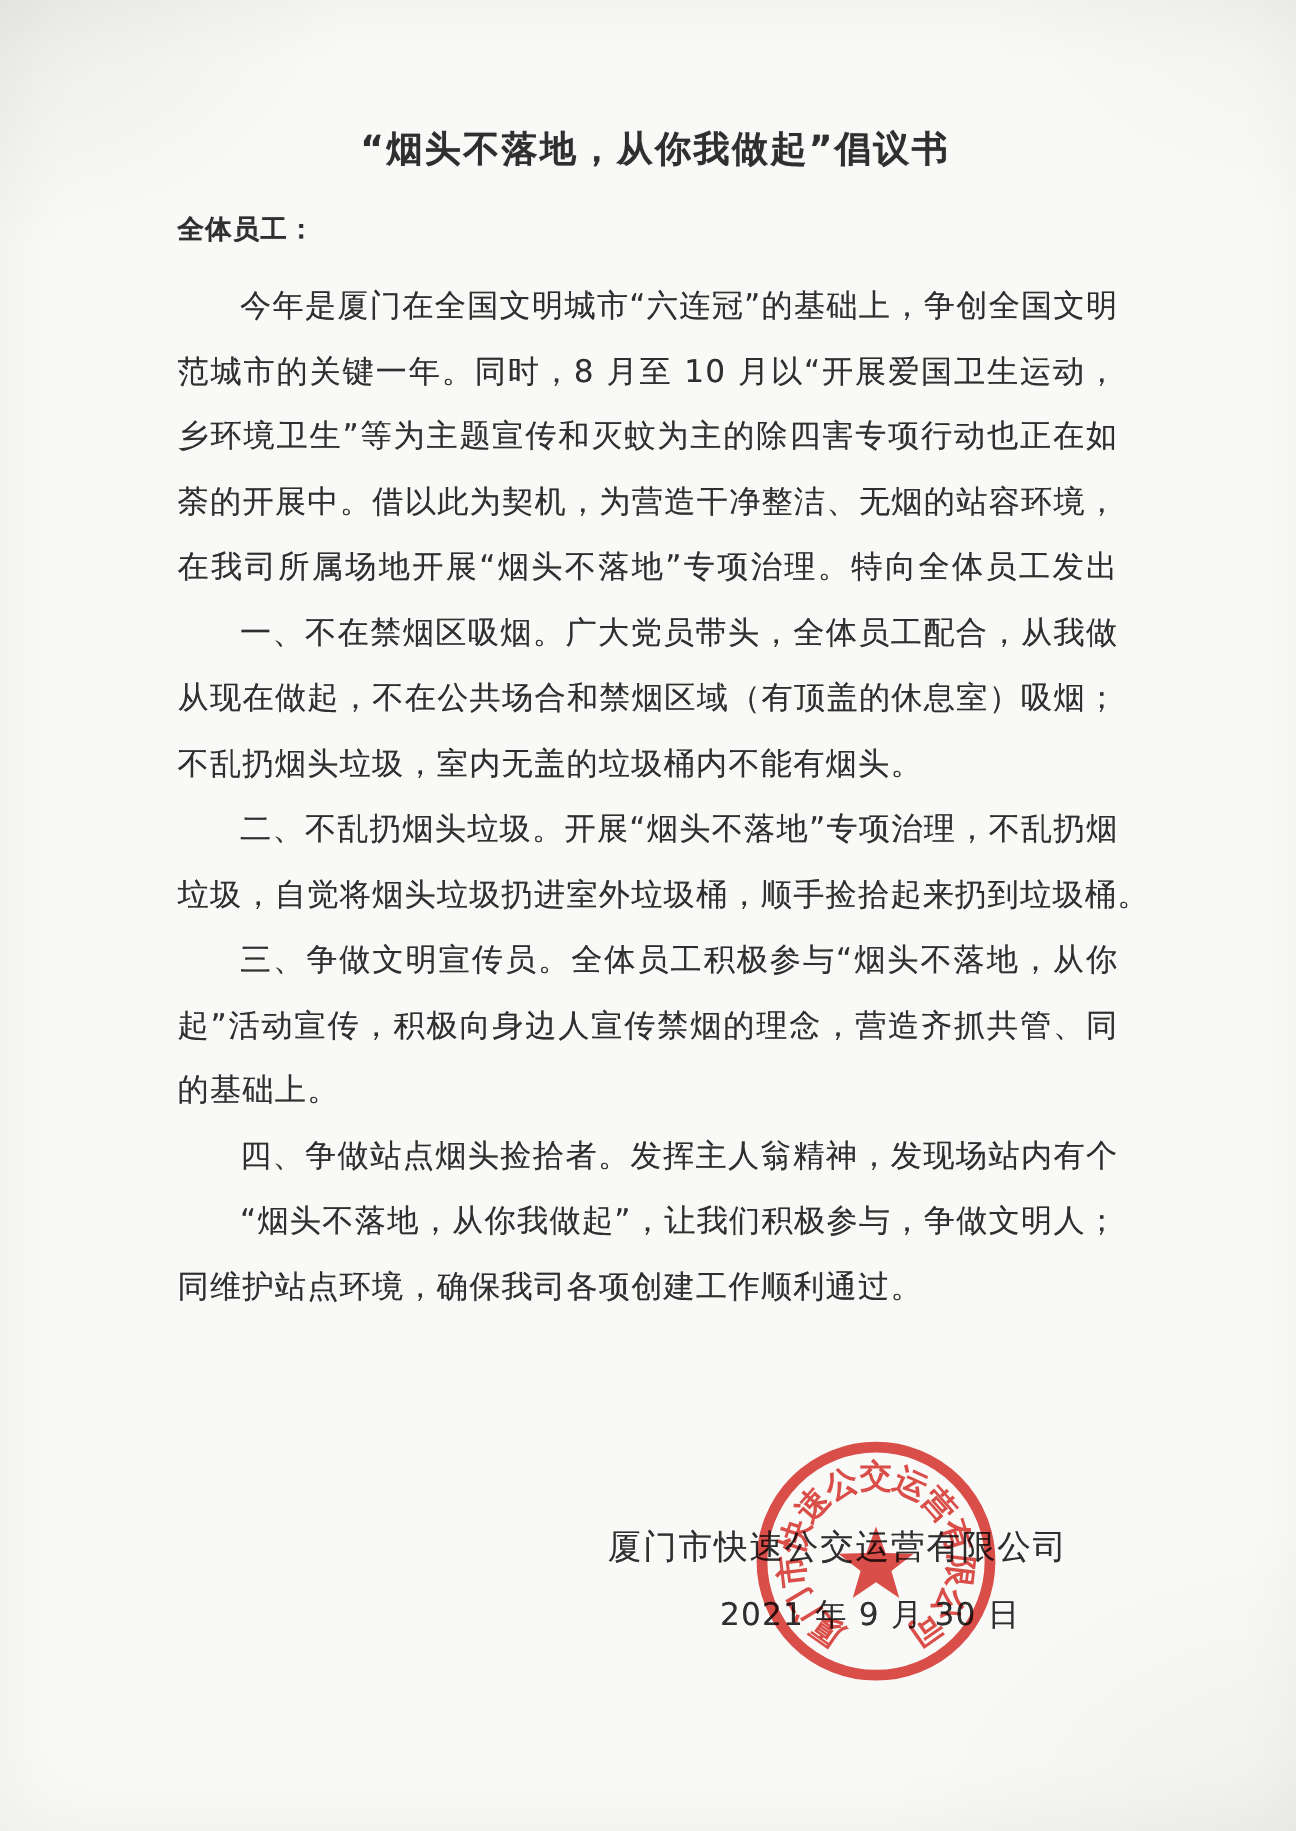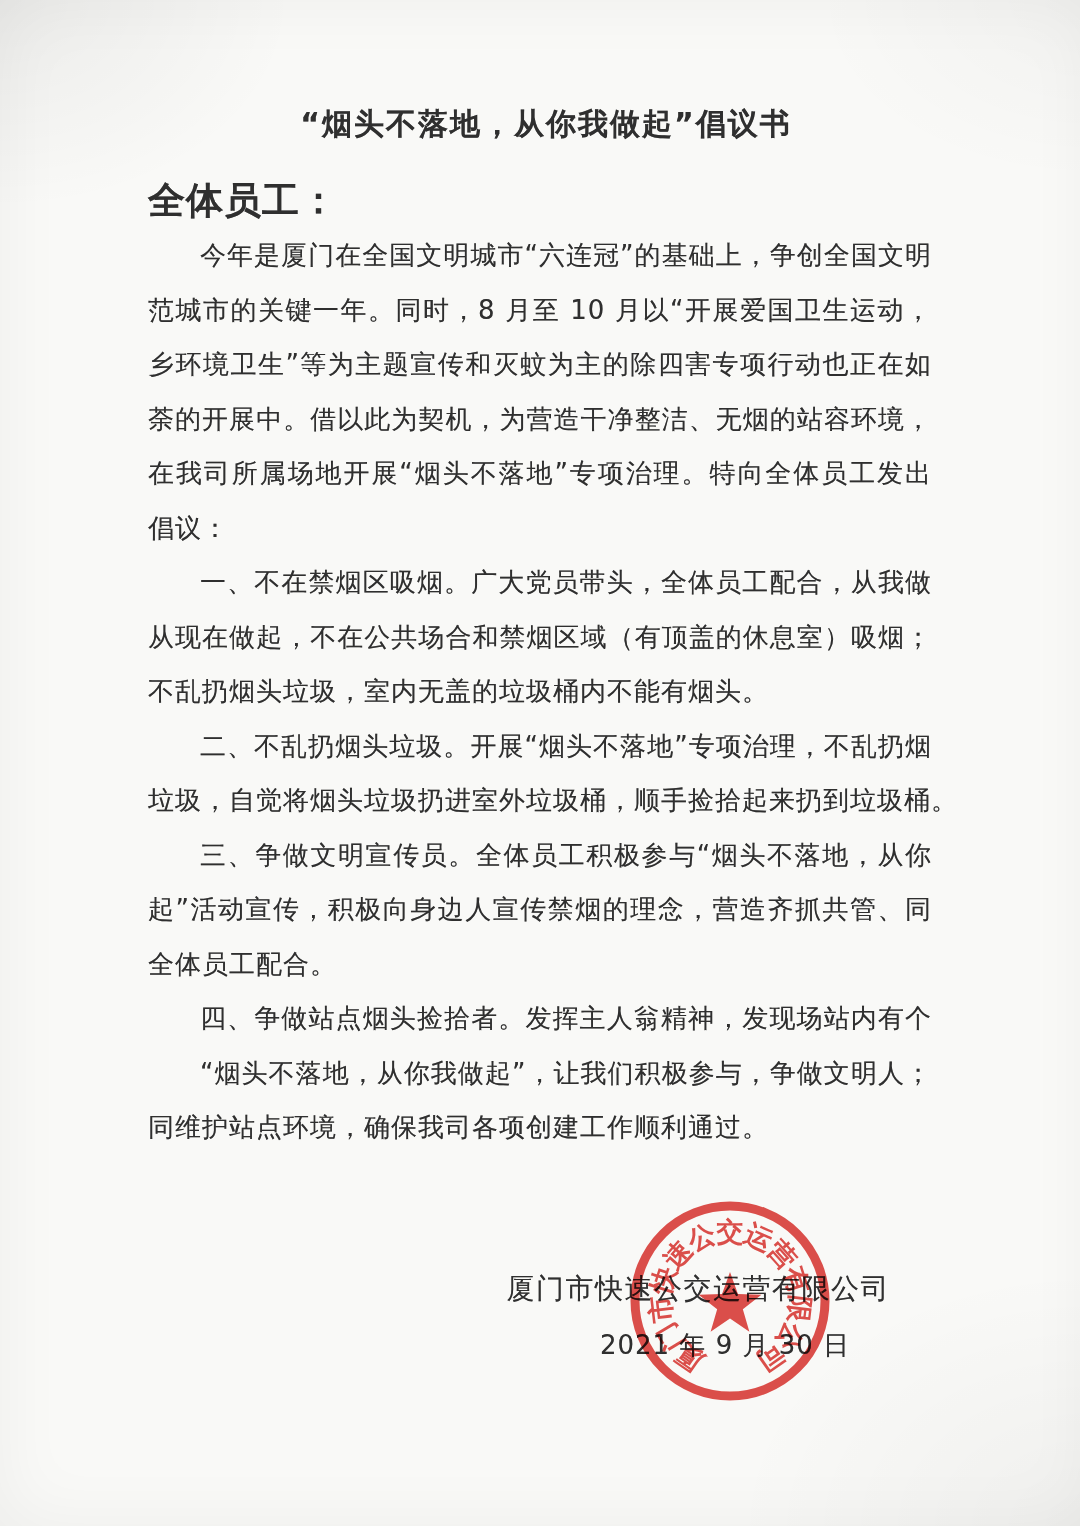--- a/index.html
+++ b/index.html
@@ -19,21 +19,21 @@
     padding-left: 12px;
   }
   .title{
     position:absolute;top:104px;left:0;right:0;
     text-align:center;
     font-size:30px;font-weight:700;letter-spacing:2px;
     text-shadow:0 0 0.6px rgba(0,0,0,0.45);
   }
   .salutation{
     position:absolute;top:176px;left:148px;
-    font-size:37px;font-weight:700;letter-spacing:1px;
+    font-size:22px;font-weight:700;letter-spacing:1px;
     text-shadow:0 0 0.6px rgba(0,0,0,0.45);
   }
   .body-lines{
     position:absolute;top:228px;left:148px;width:784px;
   }
   .line{
     height:54.5px;line-height:54.5px;
     font-size:26px;
     letter-spacing:1px;
     text-shadow:0 0 0.5px rgba(0,0,0,0.35);
@@ -82,29 +82,28 @@
   <div class="title">“烟头不落地，从你我做起”倡议书</div>
 
   <div class="salutation">全体员工：</div>
 
   <div class="body-lines">
       <div class="line full indent">今年是厦门在全国文明城市“六连冠”的基础上，争创全国文明典</div>
       <div class="line full">范城市的关键一年。同时，8 月至 10 月以“开展爱国卫生运动，改善城</div>
       <div class="line full">乡环境卫生”等为主题宣传和灭蚊为主的除四害专项行动也正在如火如</div>
       <div class="line full">荼的开展中。借以此为契机，为营造干净整洁、无烟的站容环境，决定</div>
       <div class="line full">在我司所属场地开展“烟头不落地”专项治理。特向全体员工发出如下</div>
-      <div class="line">倡议：</div>
       <div class="line full indent">一、不在禁烟区吸烟。广大党员带头，全体员工配合，从我做起，</div>
       <div class="line full">从现在做起，不在公共场合和禁烟区域（有顶盖的休息室）吸烟；休息</div>
       <div class="line">不乱扔烟头垃圾，室内无盖的垃圾桶内不能有烟头。</div>
       <div class="line full indent">二、不乱扔烟头垃圾。开展“烟头不落地”专项治理，不乱扔烟头</div>
       <div class="line">垃圾，自觉将烟头垃圾扔进室外垃圾桶，顺手捡拾起来扔到垃圾桶。</div>
       <div class="line full indent">三、争做文明宣传员。全体员工积极参与“烟头不落地，从你我做</div>
       <div class="line full">起”活动宣传，积极向身边人宣传禁烟的理念，营造齐抓共管、同遵守</div>
-      <div class="line">全体员工配合。</div>
+      <div class="line">的基础上。</div>
       <div class="line full indent">四、争做站点烟头捡拾者。发挥主人翁精神，发现场站内有个别烟</div>
       <div class="line full indent">“烟头不落地，从你我做起”，让我们积极参与，争做文明人；共</div>
       <div class="line">同维护站点环境，确保我司各项创建工作顺利通过。</div>
     </div>
 
   <div class="signature">厦门市快速公交运营有限公司</div>
 
   <div class="date">2021 年 9 月 30 日</div>
 
   <svg class="seal" viewBox="-105 -105 210 210" xmlns="http://www.w3.org/2000/svg">

